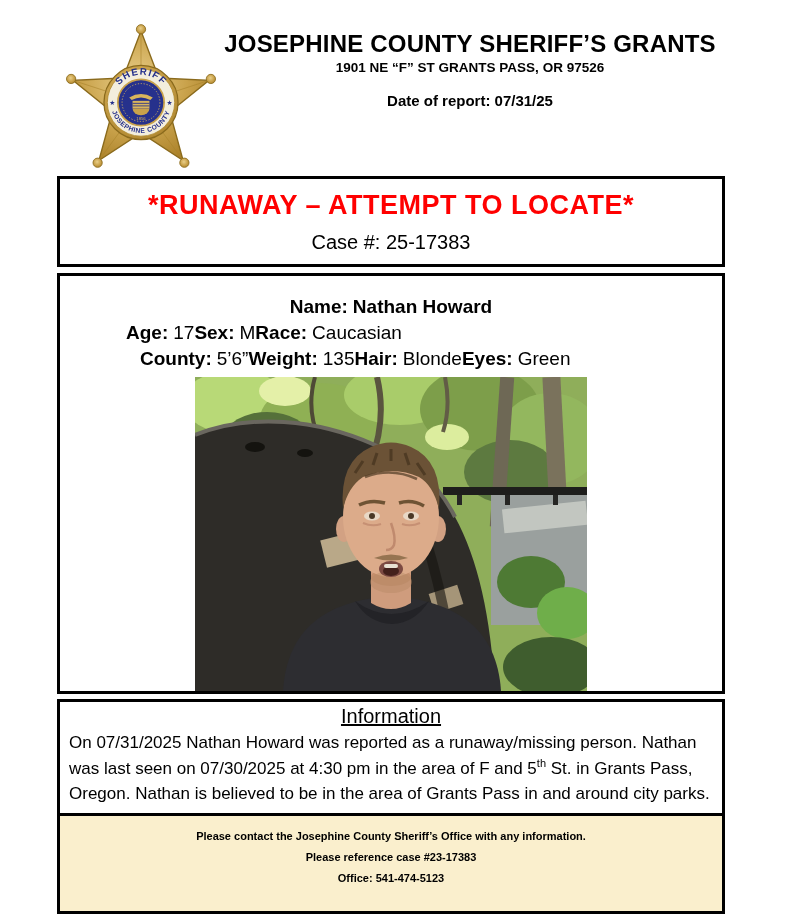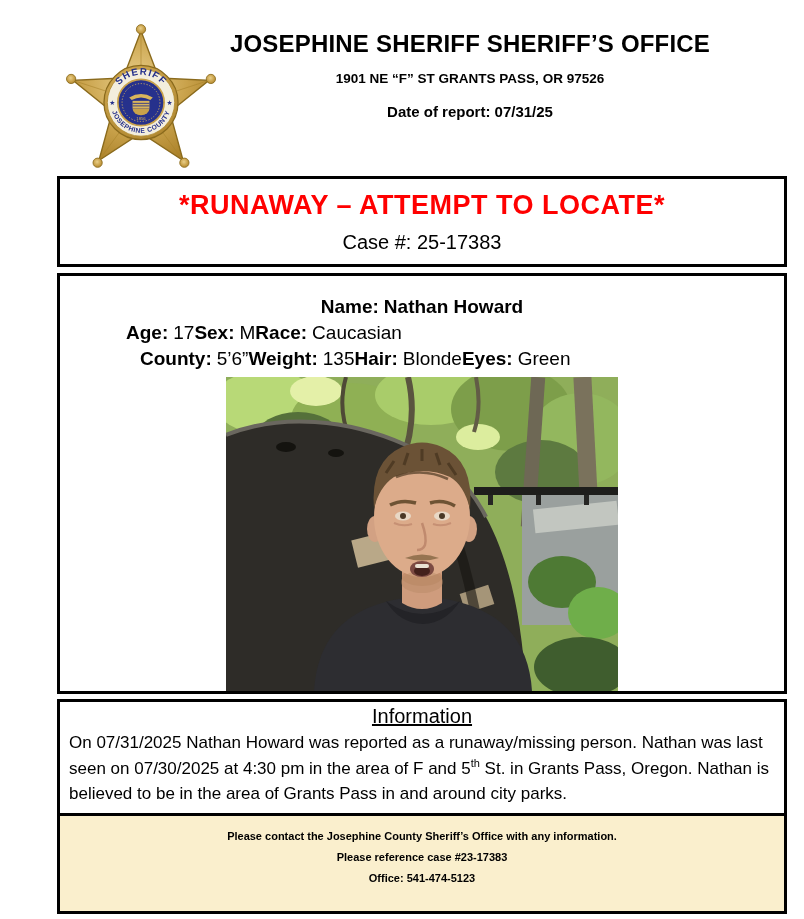--- a/index.html
+++ b/index.html
@@ -4,25 +4,25 @@
 <style>
   html,body { margin:0; padding:0; background:#ffffff; }
   .page {
     position:relative; width:804px; height:919px; background:#ffffff;
     font-family:"Liberation Sans", sans-serif; color:#000; overflow:hidden;
   }
   
   .badge-wrap { position:absolute; left:55px; top:20px; width:172px; height:160px; }
   .hdr { position:absolute; left:205px; top:30px; width:530px; text-align:center; }
   .hdr-title { font-size:24px; font-weight:bold; letter-spacing:0.2px; }
-  .hdr-addr  { font-size:13.5px; font-weight:bold; margin-top:13px; }
+  .hdr-addr  { font-size:13.5px; font-weight:bold; margin-top:2px; }
   .hdr-phone { font-size:15px; font-weight:500; margin-top:17px; }
   .hdr-date  { font-size:15px; font-weight:bold; margin-top:17px; }
   
-  .content { position:absolute; left:57px; top:176px; width:730px; }
+  .content { position:absolute; left:57px; top:176px; width:668px; }
   .box { border:3px solid #000; box-sizing:border-box; background:#fff; }
   .banner { height:91px; display:flex; flex-direction:column; justify-content:center; text-align:center; }
   .banner-title { color:#ff0000; font-weight:bold; font-size:27px; letter-spacing:0.5px; }
   .banner-case  { font-size:20px; margin-top:10px; }
   .subject { margin-top:6px; padding-top:19px; }
   .name-row { text-align:center; font-size:19px; font-weight:bold; line-height:24px; }
   .lbl { font-weight:bold; margin-right:5px; }
   .detail-row { display:flex; font-size:19px; line-height:25px; margin-top:1px; }
   .row1 { padding:0 72px 0 66px; }
   .row2 { padding:0 82px 0 80px; }
@@ -86,21 +86,21 @@
       <textPath href="#arcTop" startOffset="50%" text-anchor="middle">SHERIFF</textPath>
     </text>
     <text font-size="8" font-weight="bold" fill="#26318c" letter-spacing="0.6" font-family="Liberation Sans, sans-serif">
       <textPath href="#arcBottom" startOffset="50%" text-anchor="middle">JOSEPHINE COUNTY</textPath>
     </text>
     <text x="66" y="101.5" text-anchor="middle" font-size="8" fill="#26318c">★</text>
     <text x="134" y="101.5" text-anchor="middle" font-size="8" fill="#26318c">★</text>
   </svg>
 
   <header class="hdr">
-    <div class="hdr-title">JOSEPHINE SHERIFF SHERIFF’S OFFICE</div>
+    <div class="hdr-title">JOSEPHINE COUNTY SHERIFF’S GRANTS</div>
     <div class="hdr-addr">1901 NE “F” ST GRANTS PASS, OR 97526</div>
     <div class="hdr-date">Date of report: 07/31/25</div>
   </header>
 
   <main class="content">
 
     <section class="box banner">
       <div class="banner-title">*RUNAWAY – ATTEMPT TO LOCATE*</div>
       <div class="banner-case">Case #: 25-17383</div>
     </section>

